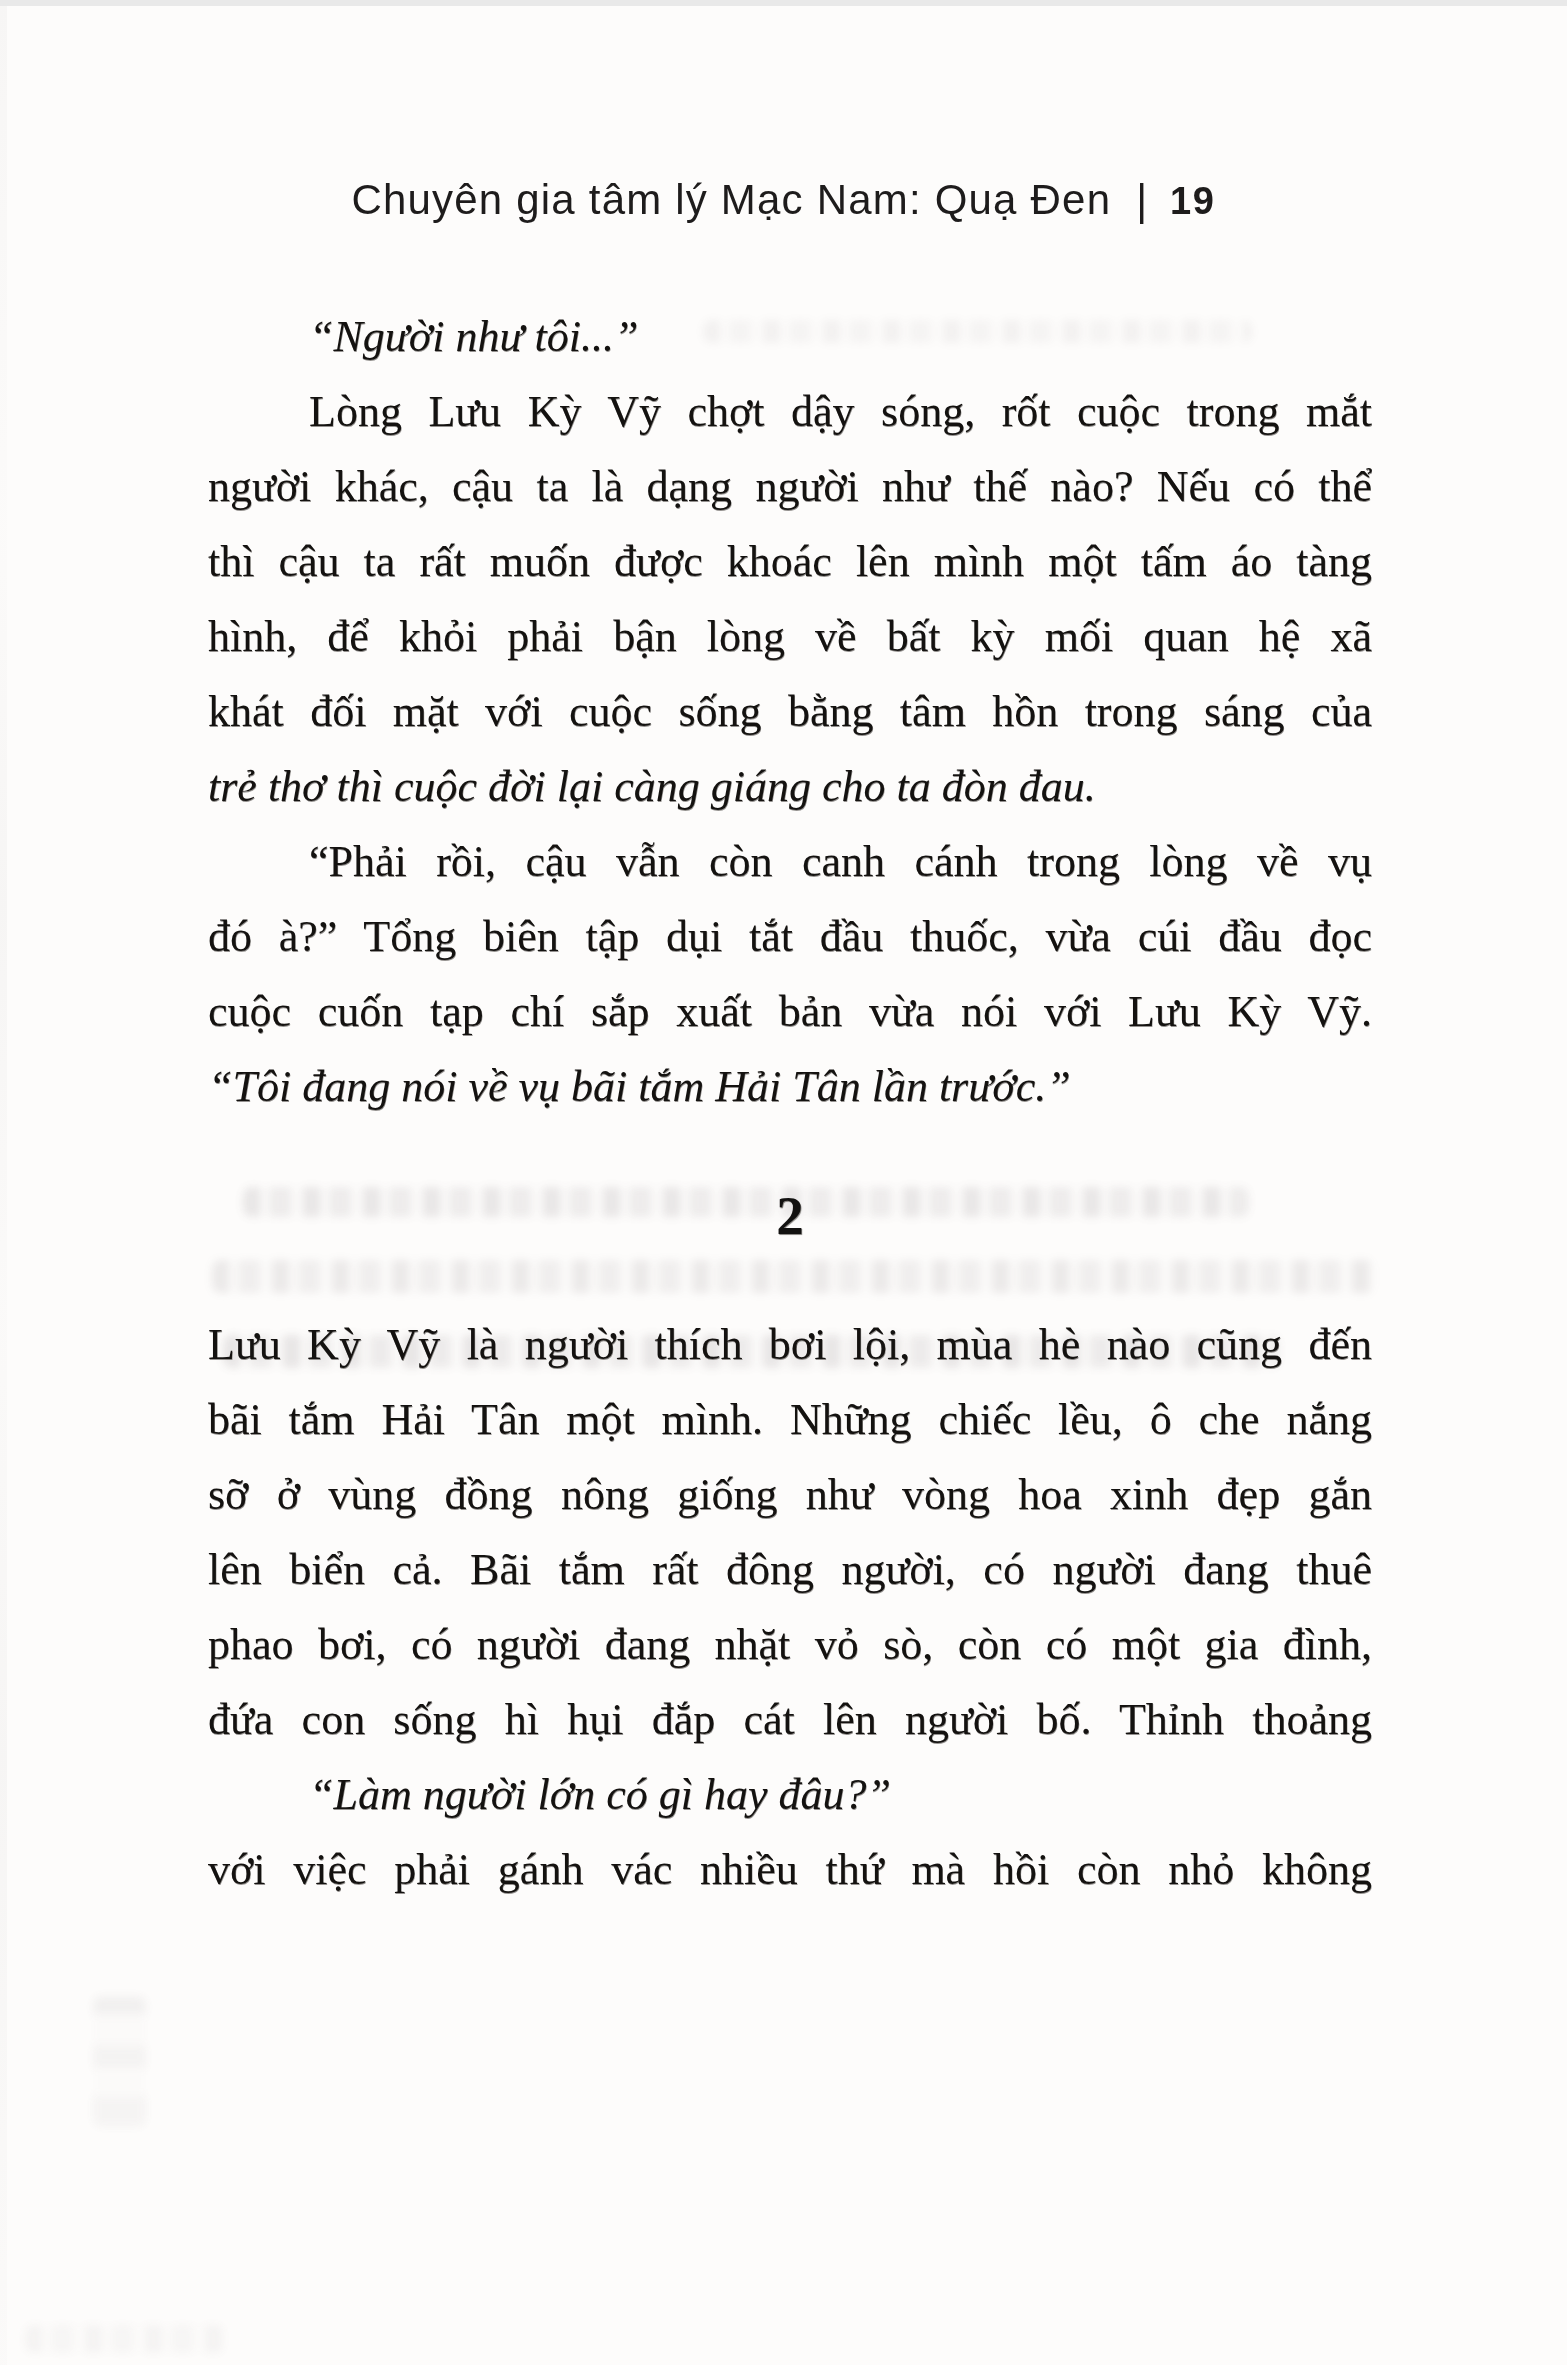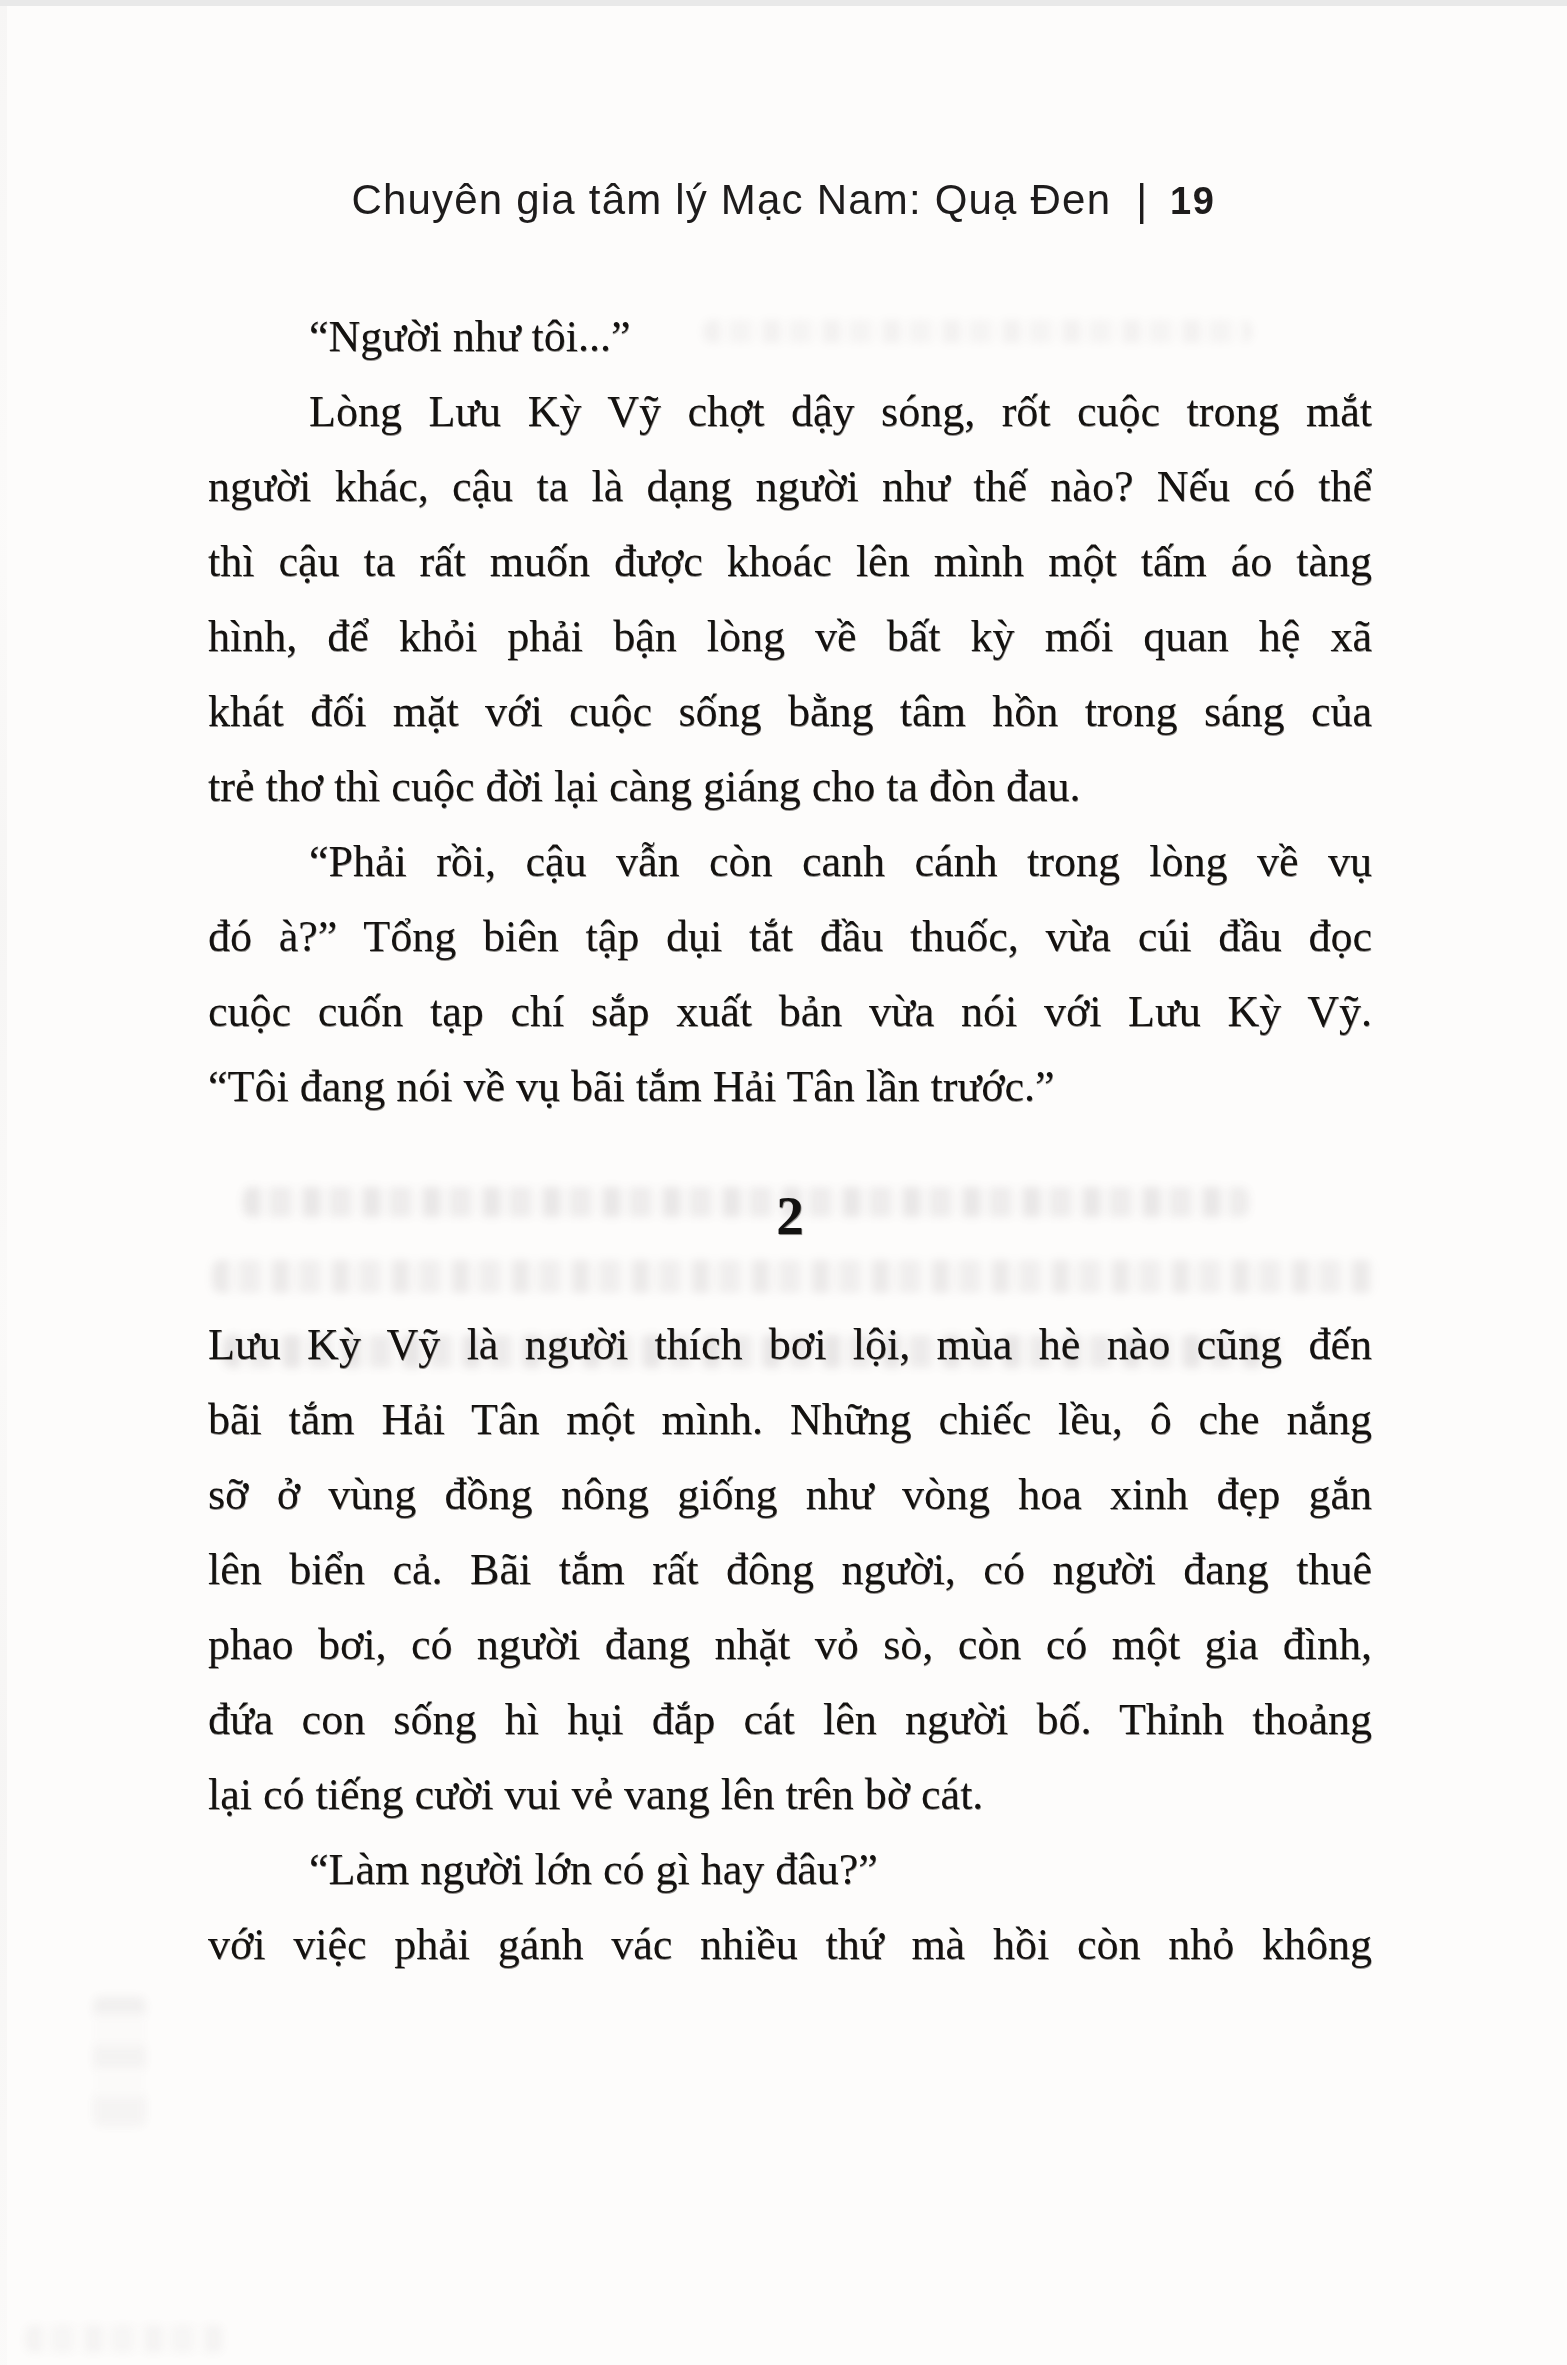--- a/index.html
+++ b/index.html
@@ -69,21 +69,21 @@
 
   .ln {
     height: 75px;
     line-height: 75px;
     overflow: hidden;
     text-align: justify;
     text-align-last: justify;
     white-space: normal;
   }
   .ln.indent { padding-left: 101px; }
-  .ln.end { text-align: center; text-align-last: left; }
+  .ln.end { text-align: center; text-align-last: left; font-style: italic; }
 
   .chapter-wrap {
     height: 183px;
     display: flex;
     align-items: center;
     justify-content: center;
   }
   .chapter {
     margin: 0;
     font-family: "Liberation Serif", serif;
@@ -153,19 +153,18 @@
     <div class="chapter-wrap">
       <h2 class="chapter">2</h2>
     </div>
 
     <div class="ln">Lưu Kỳ Vỹ là người thích bơi lội, mùa hè nào cũng đến</div>
     <div class="ln">bãi tắm Hải Tân một mình. Những chiếc lều, ô che nắng</div>
     <div class="ln">sỡ ở vùng đồng nông giống như vòng hoa xinh đẹp gắn</div>
     <div class="ln">lên biển cả. Bãi tắm rất đông người, có người đang thuê</div>
     <div class="ln">phao bơi, có người đang nhặt vỏ sò, còn có một gia đình,</div>
     <div class="ln">đứa con sống hì hụi đắp cát lên người bố. Thỉnh thoảng</div>
-    <div class="ln end">lại có tiếng cười vui vẻ vang lên trên bờ cát.</div>
     <div class="ln indent end">“Làm người lớn có gì hay đâu?”</div>
     <div class="ln">với việc phải gánh vác nhiều thứ mà hồi còn nhỏ không</div>
   </div>
 
 </div>
 
 
 </body></html>

